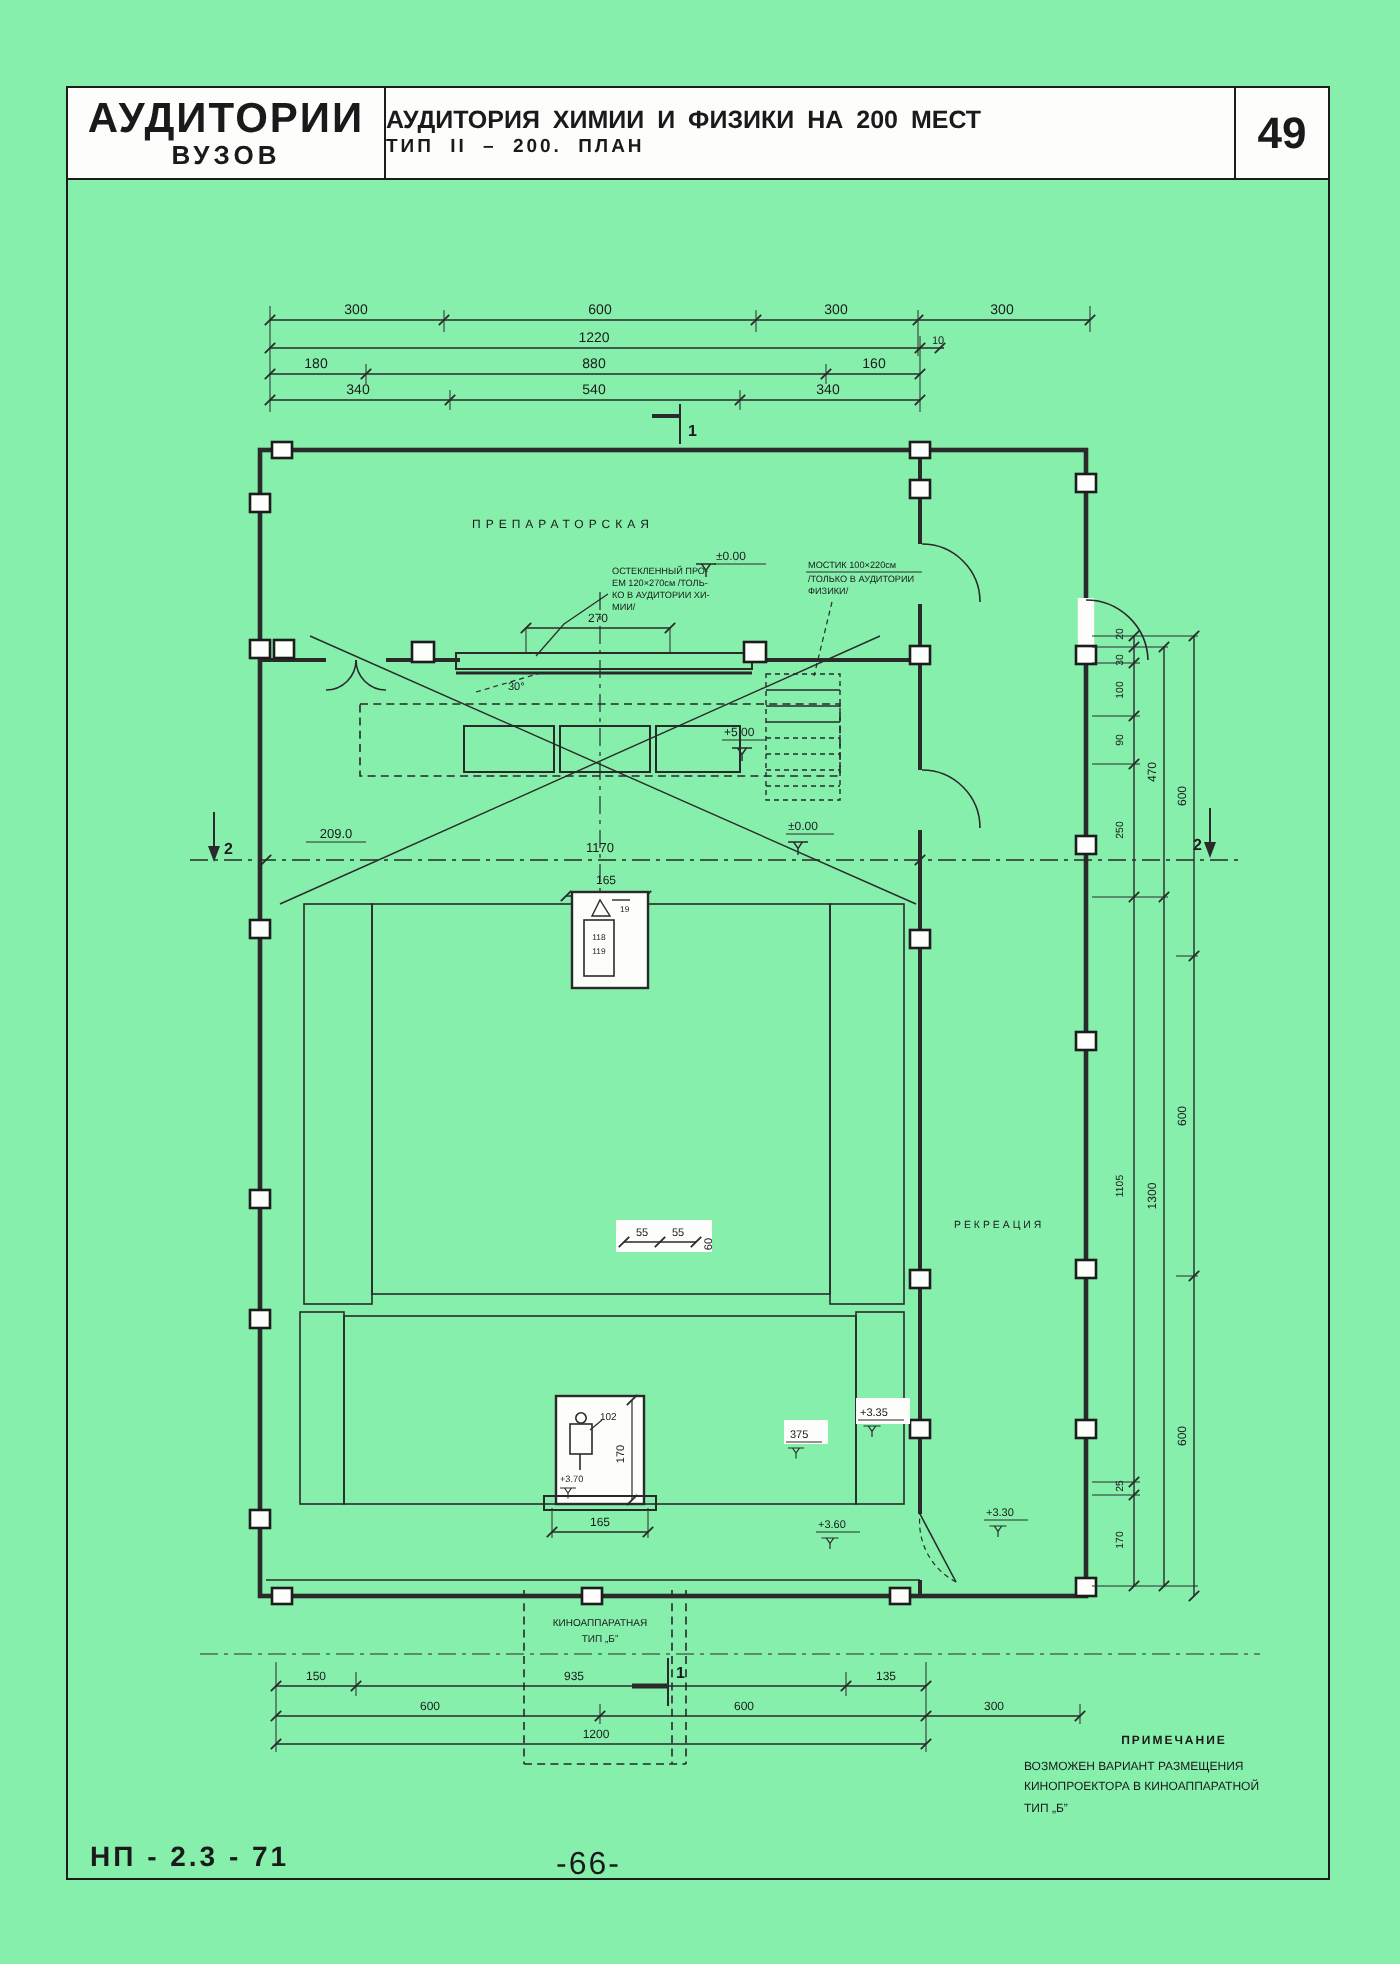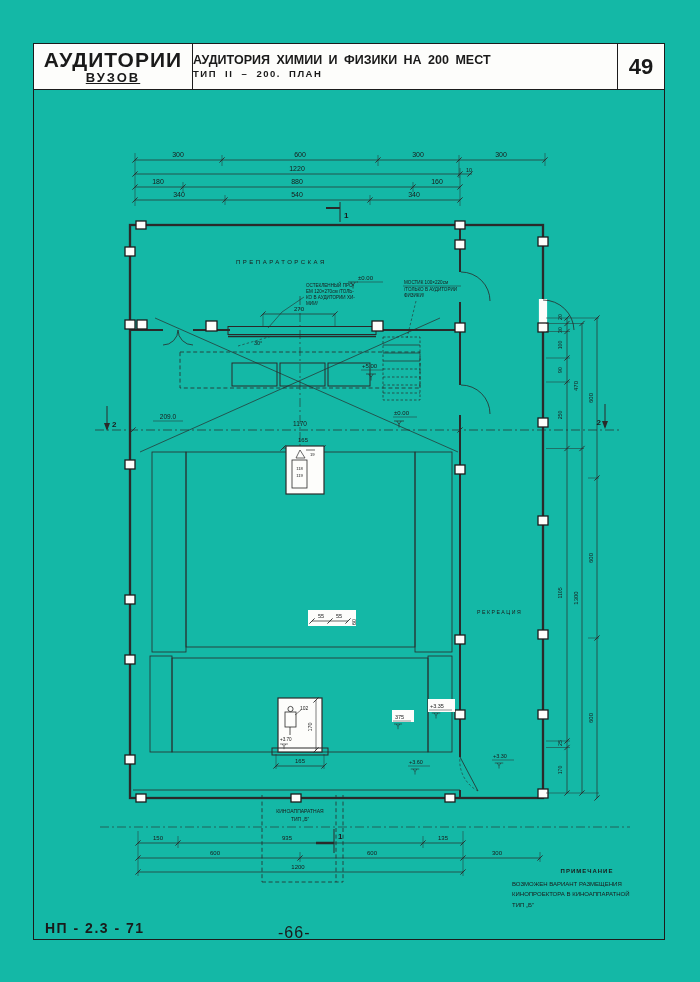--- a/index.html
+++ b/index.html
@@ -1,25 +1,25 @@
 <!DOCTYPE html>
 <html><head>
 <meta charset="utf-8">
 <style>
   html,body{margin:0;padding:0;background:#fff;}
-  .page{position:relative;width:700px;height:982px;background:#14b8a6;overflow:hidden;
+  .page{position:relative;width:700px;height:982px;background:#86efac;overflow:hidden;
         font-family:"Liberation Sans",sans-serif;color:#1a1a1a;}
   .sheet-frame{position:absolute;left:33px;top:43px;width:632px;height:897px;
         border:1.6px solid #1c1c1c;box-sizing:border-box;}
   .titleblock{position:absolute;left:33px;top:43px;width:632px;height:47px;
         border:1.6px solid #1c1c1c;box-sizing:border-box;display:flex;background:#fdfdfb;}
   .tb-left{width:158px;border-right:1.4px solid #1c1c1c;display:flex;flex-direction:column;
         align-items:center;justify-content:center;}
   .tb-series1{font-size:21px;font-weight:bold;letter-spacing:1px;line-height:22px;}
-  .tb-series2{font-size:13px;font-weight:bold;letter-spacing:2px;line-height:14px;text-decoration:underline;}
+  .tb-series2{font-size:13px;font-weight:bold;letter-spacing:2px;line-height:14px;}
   .tb-mid{flex:1;display:flex;flex-direction:column;align-items:flex-start;justify-content:center;
         border-right:1.4px solid #1c1c1c;}
   .tb-title1{font-size:12.5px;font-weight:bold;word-spacing:3px;line-height:15px;}
   .tb-title2{font-size:9.5px;font-weight:bold;letter-spacing:1.5px;word-spacing:4px;line-height:12px;}
   .tb-num{width:46px;display:flex;align-items:center;justify-content:center;
         font-size:22px;font-weight:bold;}
   svg.plan{position:absolute;left:0;top:0;width:700px;height:982px;}
   svg text{fill:#1a1a1a;stroke:none;font-family:"Liberation Sans",sans-serif;}
   .ln{stroke:#2a2a2a;fill:none;}
   .w05{stroke-width:.5}.w06{stroke-width:.6}.w07{stroke-width:.7}.w08{stroke-width:.8}

